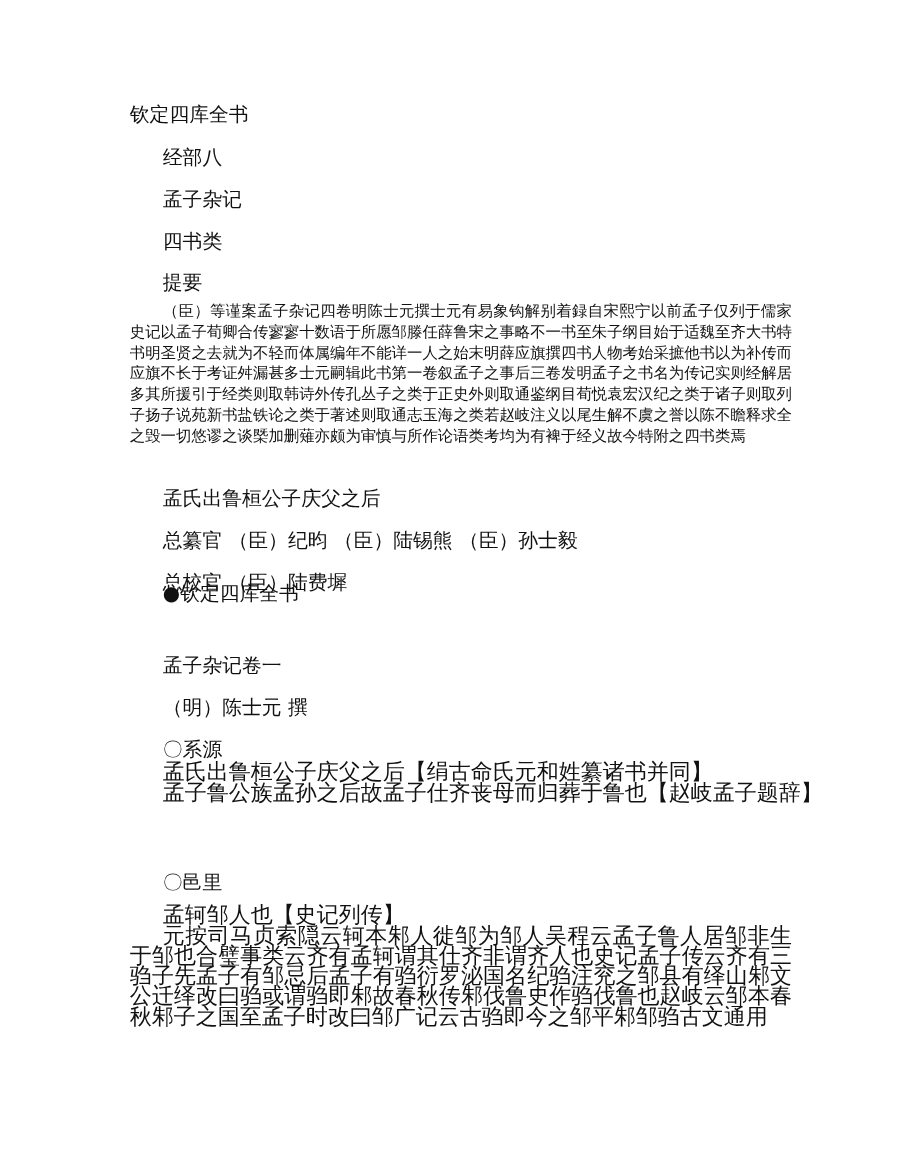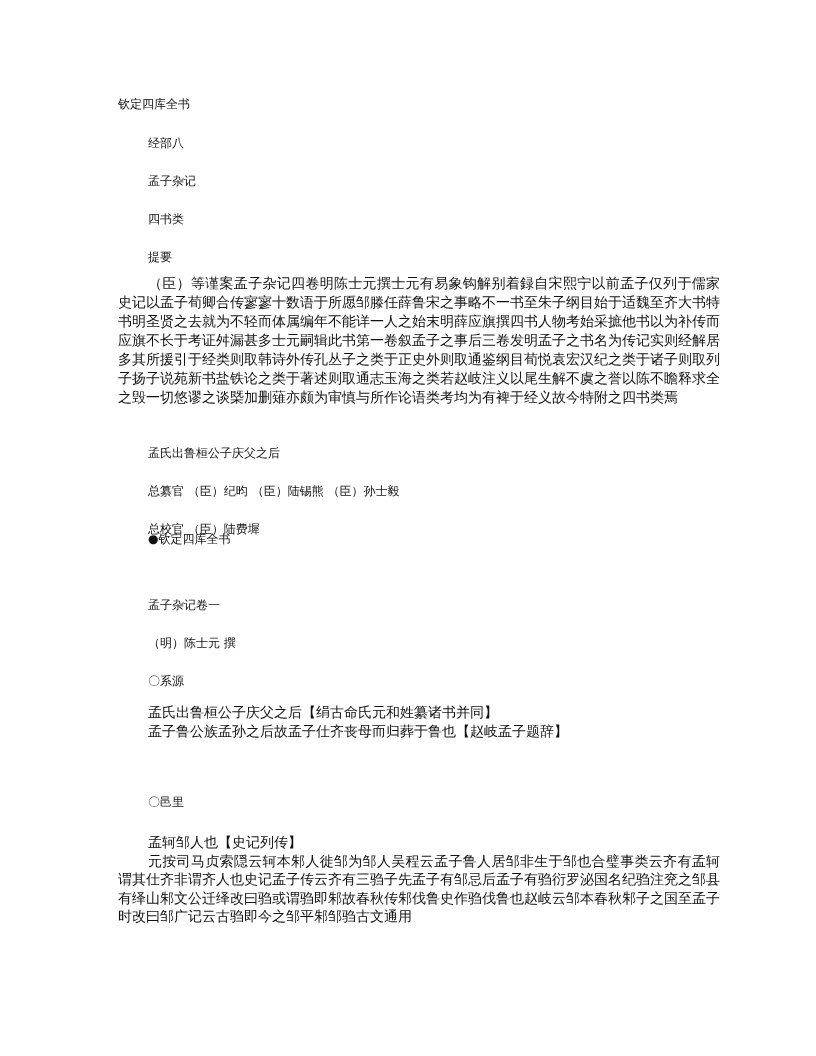--- a/index.html
+++ b/index.html
@@ -1,23 +1,23 @@
 <!DOCTYPE html>
 <html><head>
   <meta charset="utf-8">
   <style>
     html, body { margin: 0; padding: 0; background: #ffffff; }
     body { width: 816px; height: 1056px; position: relative; overflow: hidden;
            font-family: "DejaVu Serif", "Liberation Serif", serif; color: #111111; }
     .page { position: absolute; left: 118px; top: 0; width: 602px; }
-    .line { position: absolute; left: 0; font-size: 12px; line-height: 19px; white-space: nowrap; }
+    .line { position: absolute; left: 0; font-size: 18px; line-height: 19px; white-space: nowrap; }
     .ind1 { left: 30px; }
     .para { position: absolute; left: 0; width: 602px; font-size: 14px; line-height: 19px;
             text-align: justify; text-indent: 30px; }
-    .block { position: absolute; left: 0; width: 602px; font-size: 14px; line-height: 18.5px; margin-top: 11px; }
+    .block { position: absolute; left: 0; width: 602px; font-size: 20px; line-height: 18.5px; }
     .block .l { display: block; padding-left: 30px; white-space: nowrap; }
     .block .p { display: block; text-indent: 30px; text-align: justify; }
   </style>
 </head>
 <body>
 
 <div class="page">
   <div class="line" style="top:95px">钦定四库全书</div>
   <div class="line ind1" style="top:134px">经部八</div>
   <div class="line ind1" style="top:172px">孟子杂记</div>

